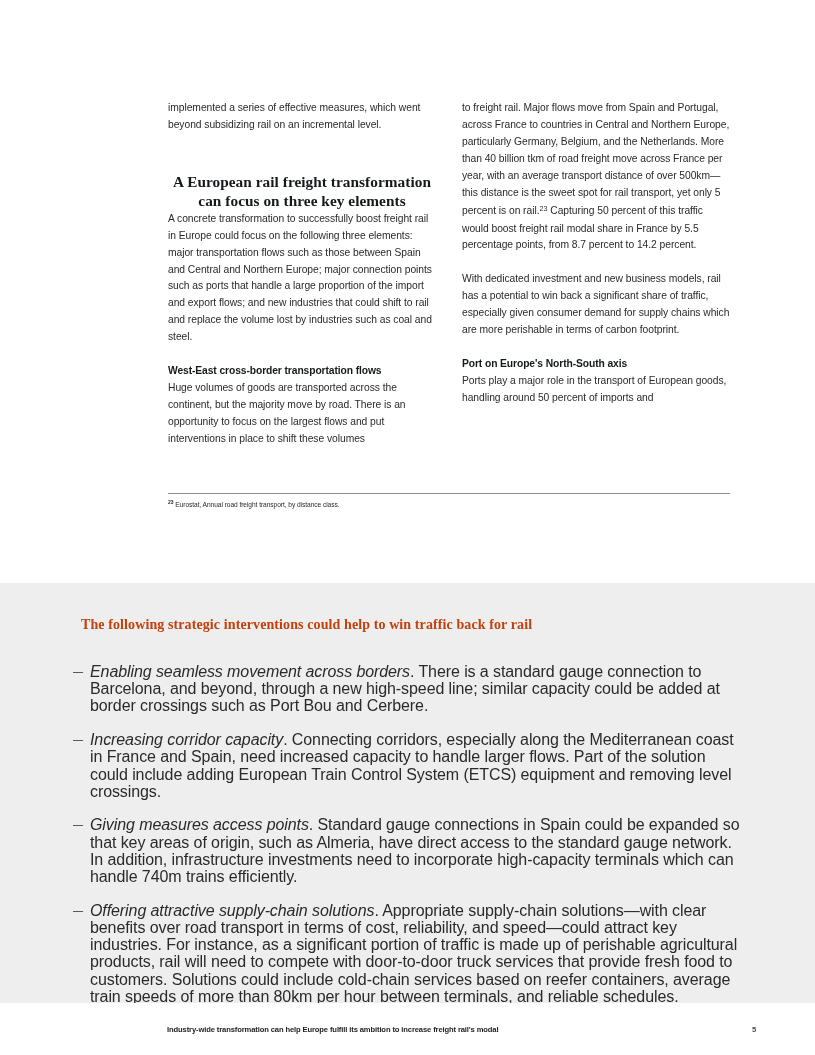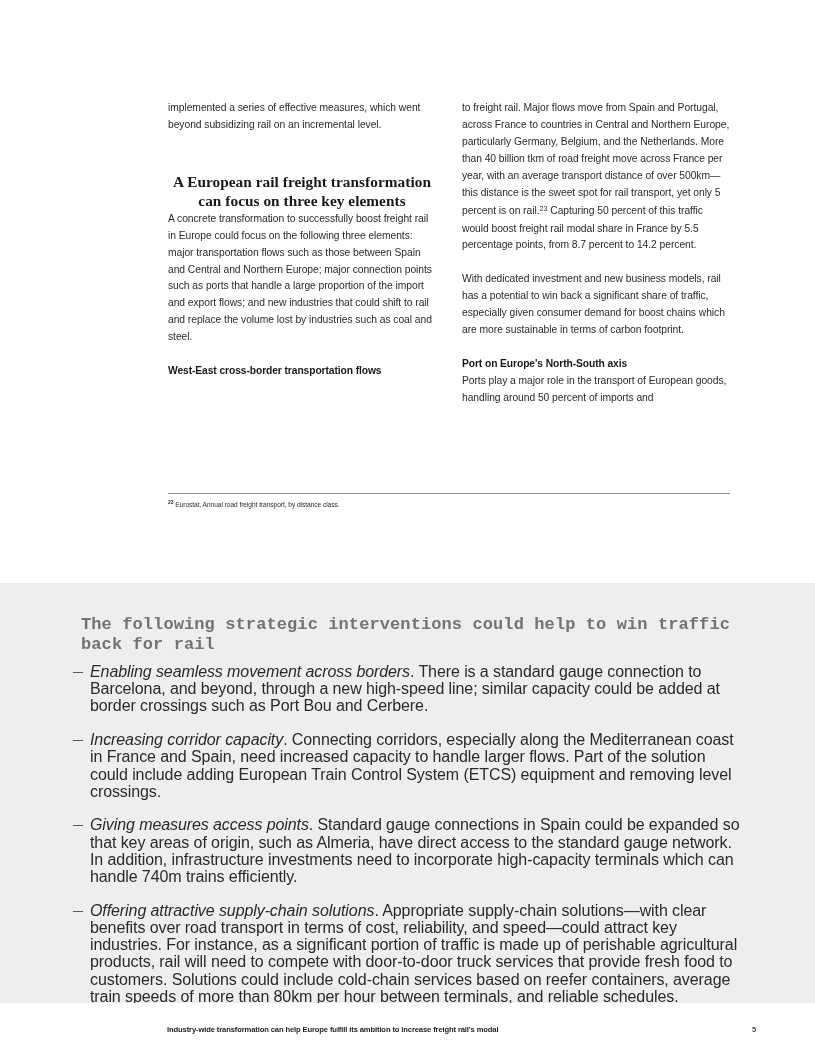--- a/index.html
+++ b/index.html
@@ -115,25 +115,25 @@
     top: 583px;
     width: 815px;
     height: 420px;
     background: #eeeeee;
   }
   #panel-head {
     position: absolute;
     left: 81px;
     top: 32px;
     width: 660px;
-    font-family: Liberation Mono, monospace;
-    font-weight: bold;
-    font-size: 17px;
+    font-family: Liberation Serif, serif;
+    font-weight: bold;
+    font-size: 14px;
     line-height: 20px;
-    color: #737373;
+    color: #c2410c;
     letter-spacing: 0.1px;
   }
   #panel-list {
     position: absolute;
     left: 73px;
     top: 80px;
     width: 672px;
   }
   .bullet {
     display: flex;
@@ -198,26 +198,27 @@
 
     <div class="col">
       <p class="body-text">implemented a series of effective measures, which went beyond subsidizing rail on an incremental level.</p>
 
       <h2 class="sec-head head-gap">A European rail freight transformation can focus on three key elements</h2>
 
       <p class="body-text">A concrete transformation to successfully boost freight rail in Europe could focus on the following three elements: major transportation flows such as those between Spain and Central and Northern Europe; major connection points such as ports that handle a large proportion of the import and export flows; and new industries that could shift to rail and replace the volume lost by industries such as coal and steel.</p>
 
       <h3 class="sub-head sub-gap">West-East cross-border transportation flows</h3>
 
+      <p class="body-text">Huge volumes of goods are transported across the continent, but the majority move by road. There is an opportunity to focus on the largest flows and put interventions in place to shift these volumes</p>
     </div>
 
     <div class="col">
       <p class="body-text"><span>to freight rail. Major flows move from Spain and Portugal, across France to countries in Central and Northern Europe, particularly Germany, Belgium, and the Netherlands. More than 40 billion tkm of road freight move across France per year, with an average transport distance of over 500km—this distance is the sweet spot for rail transport, yet only 5 percent is on rail.</span><span class="sup">23</span> <span>Capturing 50 percent of this traffic would boost freight rail modal share in France by 5.5 percentage points, from 8.7 percent to 14.2 percent.</span></p>
 
-      <p class="body-text">With dedicated investment and new business models, rail has a potential to win back a significant share of traffic, especially given consumer demand for boost chains which are more sustainable in terms of carbon footprint.</p>
+      <p class="body-text">With dedicated investment and new business models, rail has a potential to win back a significant share of traffic, especially given consumer demand for supply chains which are more perishable in terms of carbon footprint.</p>
 
       <h3 class="sub-head sub-gap">Port on Europe's North-South axis</h3>
 
       <p class="body-text">Ports play a major role in the transport of European goods, handling around 50 percent of imports and</p>
     </div>
 
   </div>
 
   <div id="footnote-rule"></div>
 

